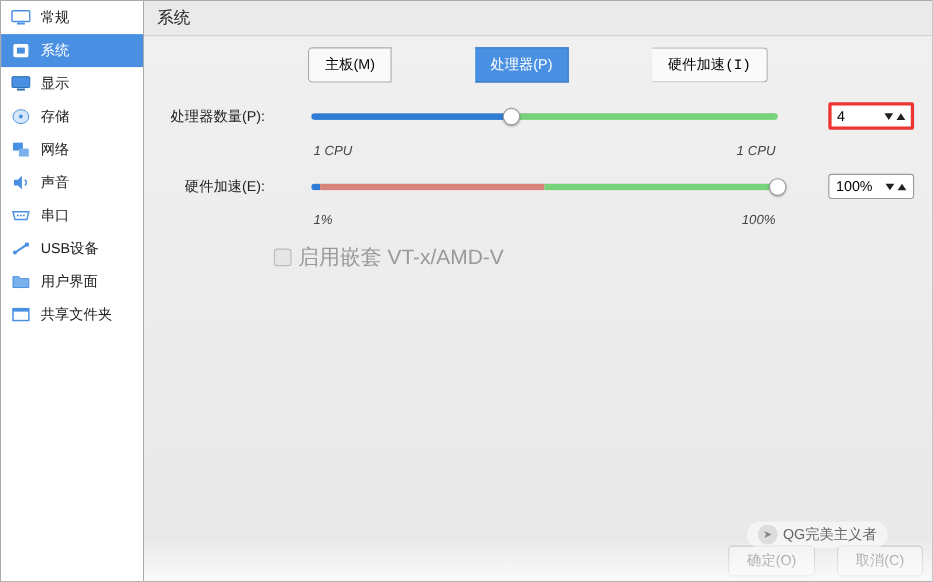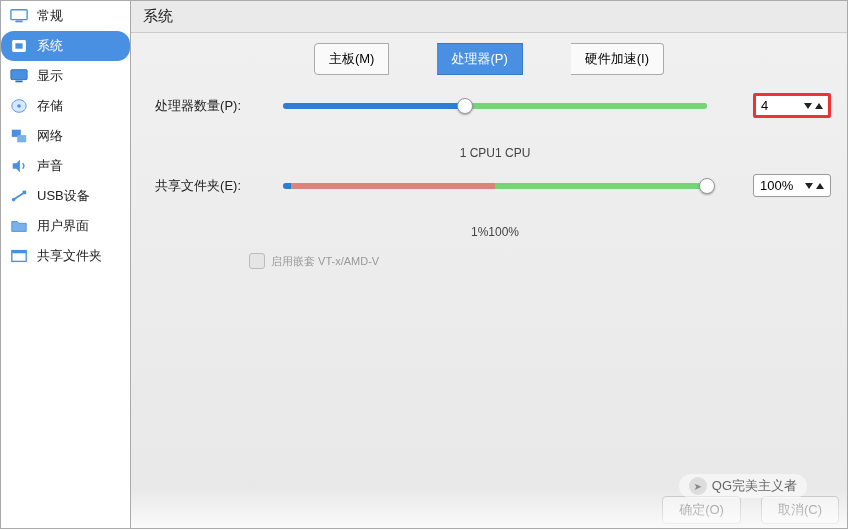--- a/index.html
+++ b/index.html
@@ -1,48 +1,48 @@
 <!DOCTYPE html>
 <html><head>
   <meta charset="utf-8">
   <style>
     * { margin: 0; padding: 0; box-sizing: border-box; font-family: "Microsoft YaHei", sans-serif; }
     body { width: 848px; height: 529px; background: #f5f5f5; overflow: hidden; position: relative; }
     .window { display: flex; width: 100%; height: 100%; background: #fff; border: 1px solid #aaa; }
     .sidebar { width: 130px; background: #fff; border-right: 1px solid #aaa; }
-    .sidebar-item { display: flex; align-items: center; padding: 6px 8px; gap: 8px; cursor: pointer; font-size: 13px; color: #222; border-radius: 13px; }
+    .sidebar-item { display: flex; align-items: center; padding: 6px 8px; gap: 8px; cursor: pointer; font-size: 13px; color: #222; }
     .sidebar-item.selected { background: #4a90e2; color: #fff; }
     .sidebar-icon { width: 20px; height: 18px; display: flex; align-items: center; justify-content: center; }
     .sidebar-icon svg { width: 18px; height: 16px; }
     .main { flex: 1; display: flex; flex-direction: column; background: #f0f0f0; }
     .title-bar { padding: 6px 12px; font-size: 15px; font-weight: 500; color: #222; border-bottom: 1px solid #ccc; background: #eaeaea; }
     .content { flex: 1; padding: 10px 12px; background: linear-gradient(#f0f0f0, #e8e8e8); position: relative; }
     .tabs { display: flex; justify-content: center; margin-bottom: 18px; gap: 48px; }
     .tab { padding: 6px 14px; border: 1px solid #aaa; background: #fafafa; font-size: 13px; cursor: pointer; }
     .tab:first-child { border-radius: 4px 0 0 4px; }
-    .tab:last-child { border-radius: 0 4px 4px 0; }
+    .tab:last-child { border-radius: 0 4px 4px 0; font-family: Liberation Mono, monospace; }
     .tab.active { background: #4a90e2; color: #fff; border-color: #3a7ac2; }
-    .tab + .tab { border-left: none; }
+    .tab + .tab { border-left: none; margin-left: 28px; }
     .row { display: flex; align-items: center; margin-bottom: 8px; padding: 0 4px; gap: 36px; }
     .row-label { width: 100px; text-align: right; font-size: 13px; color: #222; padding-right: 6px; }
     .slider-wrap { flex: 1; position: relative; }
     .multi-track { height: 6px; border-radius: 3px; display: flex; overflow: hidden; box-shadow: inset 0 1px 2px rgba(0,0,0,.3); width: 100%; }
     .seg { height: 100%; }
     .seg-blue { background: #2e7cd6; }
     .seg-green { background: #76d37a; }
     .seg-red { background: #d9837b; }
     .thumb { position: absolute; top: -5px; width: 16px; height: 16px; background: #fff; border: 1px solid #999; border-radius: 50%; box-shadow: 0 1px 2px rgba(0,0,0,.3); transform: translateX(-50%); }
-    .scale-labels { display: flex; justify-content: center; font-size: 12px; color: #444; margin-top: 20px; padding: 0 2px; }
+    .scale-labels { display: flex; justify-content: space-between; font-size: 12px; color: #444; margin-top: 4px; padding: 0 2px; font-style: italic; }
     .spinner { display: flex; align-items: center; background: #fff; border: 1px solid #999; border-radius: 3px; padding: 3px 6px; margin-left: 10px; width: 78px; justify-content: space-between; }
     .spinner-val { font-size: 13px; }
     .spinner-arrows { display: flex; align-items: center; gap: 3px; }
     .arrow { width: 0; height: 0; border-left: 4px solid transparent; border-right: 4px solid transparent; cursor: pointer; }
     .arrow-down { border-top: 6px solid #222; }
     .arrow-up { border-bottom: 6px solid #222; }
-    .checkbox-row { display: flex; align-items: center; margin-bottom: 6px; padding-left: 106px; font-size: 11px; }
+    .checkbox-row { display: flex; align-items: center; margin-bottom: 6px; padding-left: 106px; font-size: 19px; }
     .cb { width: 16px; height: 16px; margin-right: 6px; border-radius: 3px; display: flex; align-items: center; justify-content: center; }
     .cb.checked { background: #1e7ee6; color: #fff; font-size: 11px; }
     .cb.unchecked { background: #e5e5e5; border: 1px solid #bbb; }
     .cb-label.disabled { color: #999; }
     .highlight { border: 3px solid #e33; border-radius: 2px; }
     .spinner.highlight { padding: 2px 5px; }
     .cb-group.highlight { display: inline-flex; align-items: center; padding: 0 6px 0 0; height: 26px; }
     .scale-row { margin-bottom: 14px; }
     .footer { position: absolute; bottom: 4px; right: 8px; display: flex; gap: 20px; }
     .btn { padding: 4px 16px; border: 1px solid #999; border-radius: 4px; background: #fafafa; font-size: 13px; opacity: .5; cursor: pointer; }
@@ -105,20 +105,31 @@
           <svg viewBox="0 0 20 16">
             <path d="M3 5h4l4-4v14l-4-4H3z" fill="#4a90e2"></path>
             <path d="M14 5q3 3 0 6" stroke="#4a90e2" fill="none" stroke-width="1.5"></path>
           </svg>
         </span>
         <span>声音</span>
       </div>
     <div class="sidebar-item">
         <span class="sidebar-icon">
           <svg viewBox="0 0 20 16">
+            <path d="M2 4h16l-2 8H4z" fill="none" stroke="#4a90e2" stroke-width="1.5"></path>
+            <circle cx="7" cy="8" r="1" fill="#4a90e2"></circle>
+            <circle cx="10" cy="8" r="1" fill="#4a90e2"></circle>
+            <circle cx="13" cy="8" r="1" fill="#4a90e2"></circle>
+          </svg>
+        </span>
+        <span>串口</span>
+      </div>
+    <div class="sidebar-item">
+        <span class="sidebar-icon">
+          <svg viewBox="0 0 20 16">
             <path d="M4 12l12-8" stroke="#4a90e2" stroke-width="2"></path>
             <circle cx="4" cy="12" r="2" fill="#4a90e2"></circle>
             <rect x="14" y="2" width="4" height="4" fill="#4a90e2"></rect>
           </svg>
         </span>
         <span>USB设备</span>
       </div>
     <div class="sidebar-item">
         <span class="sidebar-icon">
           <svg viewBox="0 0 20 16">
@@ -169,21 +180,21 @@
         <div class="slider-wrap">
             <div class="scale-labels">
               <span>1 CPU</span>
               <span>1 CPU</span>
             </div>
           </div>
         <div style="width:88px"></div>
       </div>
 
       <div class="row">
-        <div class="row-label">共享文件夹(E):</div>
+        <div class="row-label">硬件加速(E):</div>
         <div class="slider-wrap">
           <div class="multi-track">
             <div class="seg seg-blue" style="width:2%"></div>
             <div class="seg seg-red" style="width:48%"></div>
             <div class="seg seg-green" style="width:50%"></div>
           </div>
           <div class="thumb" style="left:100%"></div>
         </div>
         <div class="spinner">
           <span class="spinner-val">100%</span>

